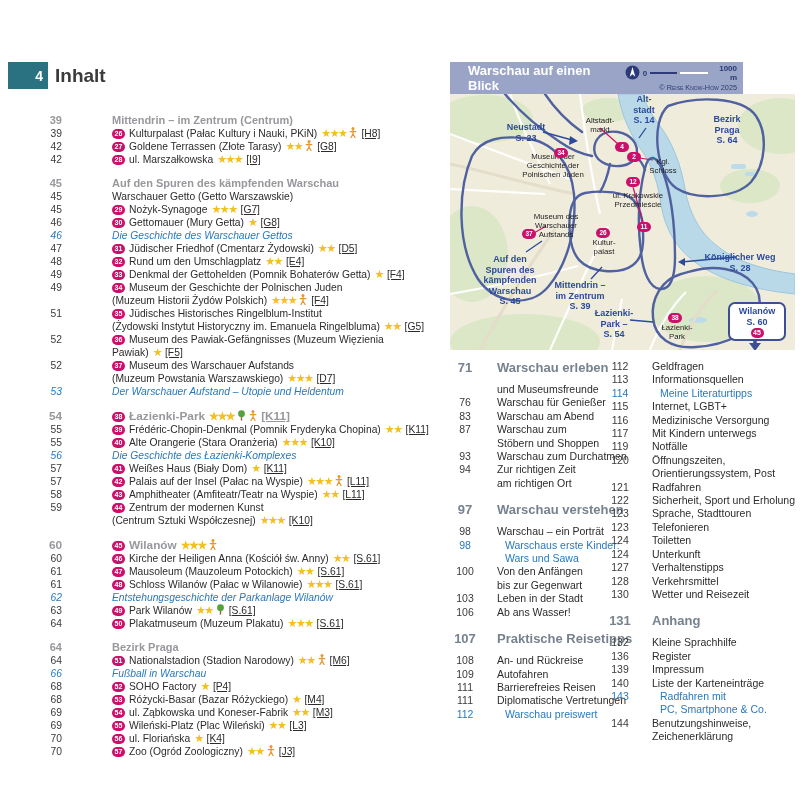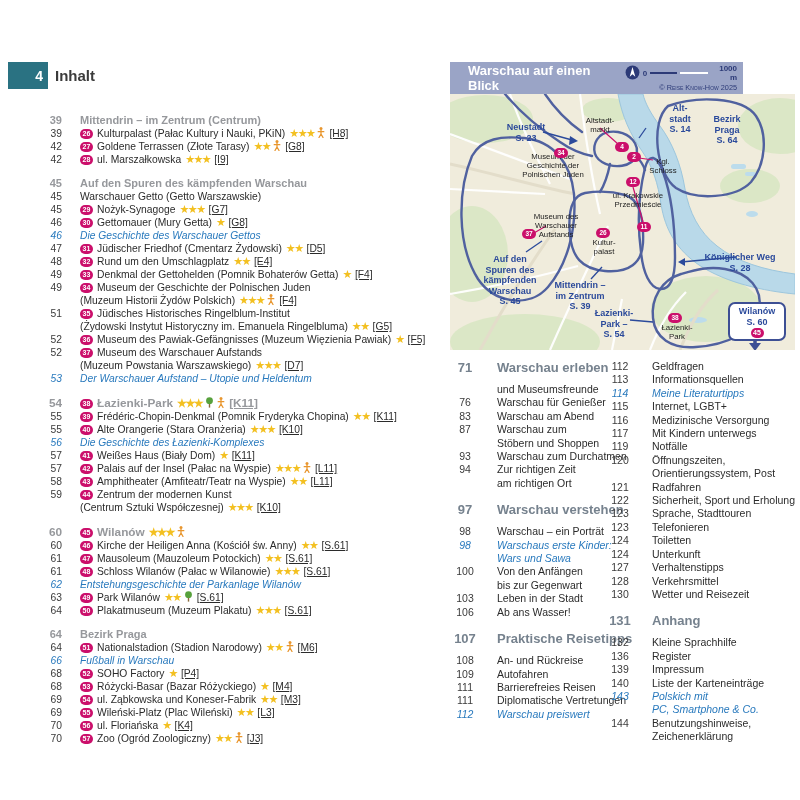--- a/index.html
+++ b/index.html
@@ -3,25 +3,25 @@
 <meta charset="utf-8">
 <style>
   html,body{margin:0;padding:0;}
   body{width:800px;height:800px;background:#ffffff;font-family:"Liberation Sans",sans-serif;position:relative;overflow:hidden;}
   .page{position:absolute;inset:0;background:#fff;}
 
   
   #inhalt-header{position:absolute;left:8px;top:62px;display:flex;align-items:center;}
   .numbox{width:40px;height:27px;background:#2a7282;color:#fff;font-weight:bold;font-size:14px;
           display:flex;align-items:center;justify-content:flex-end;padding-right:5px;box-sizing:border-box;}
-  .inhalt-title{margin-left:7px;font-size:15px;font-weight:bold;color:#3b3b3b;}
+  .inhalt-title{margin-left:7px;font-size:19px;font-weight:bold;color:#3b3b3b;}
 
   
   #left-toc{position:absolute;left:36px;top:114px;width:406px;font-size:10.3px;color:#2b2b2b;}
-  .trow{display:flex;line-height:13px;}
+  .trow{display:flex;line-height:13px;gap:32px;}
   .trow.gap{margin-top:11px;}
   .trow .n{flex:0 0 26px;text-align:right;margin-right:18px;color:#3a3a3a;}
   .trow .b{flex:1;}
   .trow.h,.trow.h .n{color:#96989c;font-weight:bold;}
   .trow.h{font-size:11px;}
   .trow.H,.trow.H .n{color:#96989c;font-weight:bold;}
   .trow.H{font-size:11.8px;line-height:14px;}
   .trow.i,.trow.i .n,.trow.ic{color:#2879bd;font-style:italic;}
   .mk{display:inline-block;min-width:13px;height:10px;border-radius:6px;background:#cb0f6b;color:#fff;
       font-size:7px;font-weight:bold;font-style:normal;text-align:center;line-height:10px;margin-right:4px;
@@ -56,21 +56,21 @@
 
   
   .rcol{position:absolute;top:360px;font-size:10.5px;color:#2b2b2b;}
   #right-a{left:447px;width:198px;}
   #right-b{left:602px;width:196px;}
   .rrow{display:flex;line-height:13.4px;}
   .rrow .n{flex:0 0 36px;text-align:center;margin-right:14px;color:#3a3a3a;}
   .rrow.h,.rrow.h .n{color:#76828e;font-weight:bold;}
   .rrow.h{font-size:13px;line-height:16px;margin:12px 0 7px 0;}
   .rrow.h:first-child{margin-top:0;}
-  .rrow.i,.rrow.i .n,.rrow.ic{color:#2879bd;font-style:italic;}
+  .rrow.i,.rrow.i .n,.rrow.ic{color:#2879bd;gap:8px;}
 </style>
 </head>
 <body>
 
 <div class="page">
 
   <div id="inhalt-header">
     <div class="numbox">4</div>
     <div class="inhalt-title">Inhalt</div>
   </div>
@@ -370,21 +370,21 @@
           <polygon points="235,164 228,168 235,172"></polygon>
         </g>
         <path d="M305,242 L305,250" stroke="#3d4f94" stroke-width="3.5"></path>
         <polygon points="299,249 311,249 305,257" fill="#3d4f94"></polygon>
       </svg>
       <div id="map-labels">
           <div class="mlabel blue" style="left: 76px; top: 28px;">
             <div>Neustadt</div>
             <div>S. 23</div>
           </div>
-          <div class="mlabel blue" style="left: 194px; top: 9px; margin-left: 36px;">
+          <div class="mlabel blue" style="left: 194px; top: 0;">
             <div>Alt-</div>
             <div>stadt</div>
             <div>S. 14</div>
           </div>
           <div class="mlabel blue" style="left: 277px; top: 20px;">
             <div>Bezirk</div>
             <div>Praga</div>
             <div>S. 64</div>
           </div>
           <div class="mlabel blue" style="left: 60px; top: 160px;">
@@ -637,21 +637,21 @@
       <div class="rrow e">
         <span class="n">139</span>
         <span class="b"><span class="t">Impressum</span></span>
       </div>
       <div class="rrow e">
         <span class="n">140</span>
         <span class="b"><span class="t">Liste der Karteneinträge</span></span>
       </div>
       <div class="rrow i">
         <span class="n">143</span>
-        <span class="b"><span class="t">Polskich mit</span></span>
+        <span class="b"><span class="t">Radfahren mit</span></span>
       </div>
       <div class="rrow ic">
         <span class="n"></span>
         <span class="b"><span class="t">PC, Smartphone &amp; Co.</span></span>
       </div>
       <div class="rrow e">
         <span class="n">144</span>
         <span class="b"><span class="t">Benutzungshinweise,</span></span>
       </div>
       <div class="rrow c">

